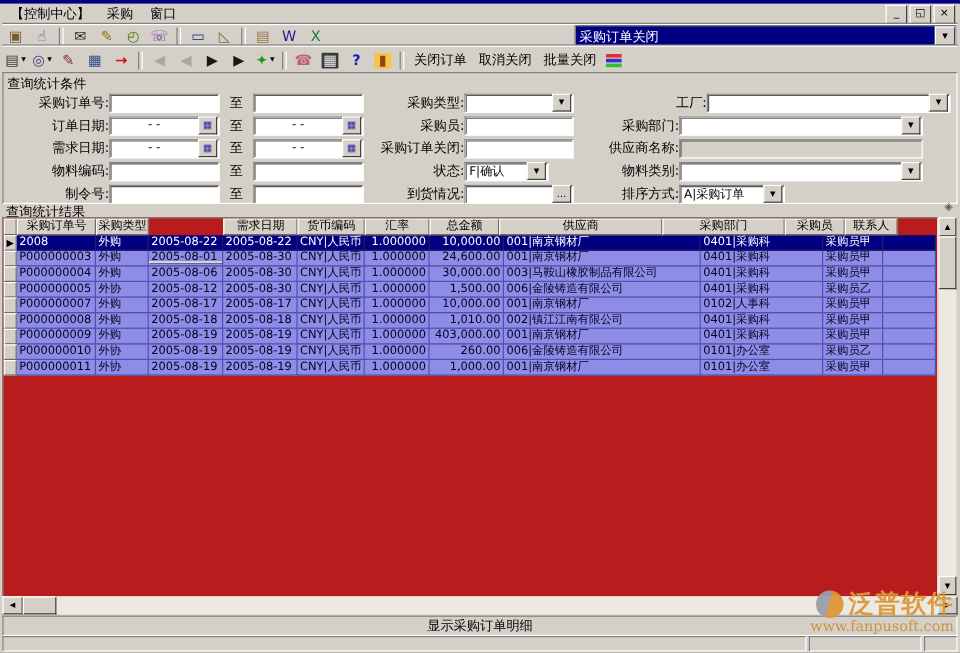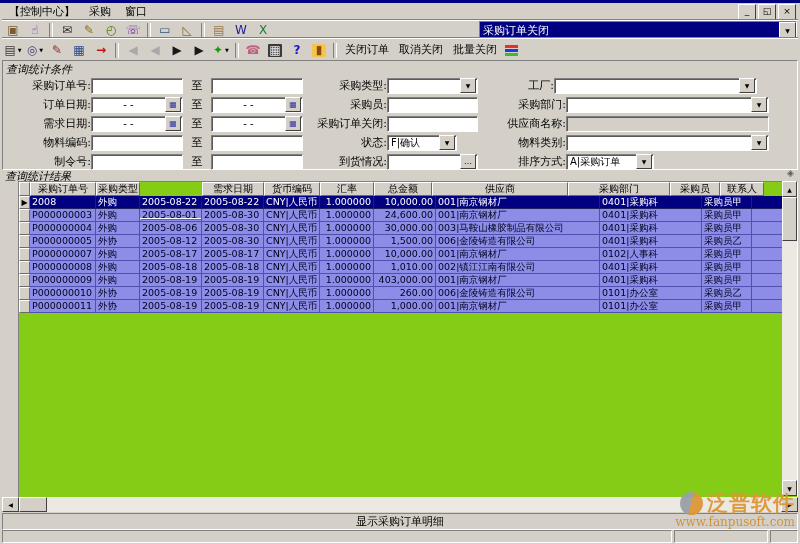--- a/index.html
+++ b/index.html
@@ -29,36 +29,36 @@
   .stripes{width:13px;height:11px;display:flex;flex-direction:column;justify-content:space-between;margin:0 3px;}
   .stripes div{height:3px;width:100%;}
   .combo{margin-left:auto;margin-right:1px;width:316px;height:16px;background:#000080;
          border:1px solid;border-color:#808080 #fff #fff #808080;display:flex;align-items:center;}
   .combo-val{flex:1;color:#fff;padding:0 3px;font-size:11px;white-space:nowrap;overflow:hidden;}
   .combo-arrow{width:15px;height:14px;background:#d4d0c8;border:1px solid;border-color:#fff #404040 #404040 #fff;
          font-size:6px;display:flex;align-items:center;justify-content:center;color:#000;}
   
   .panelframe{position:absolute;left:2px;width:794px;border:1px solid;border-color:#808080 #fff #fff #808080;}
   .query{top:60px;height:108px;}
-  .panel-title{position:absolute;top:1px;left:3px;font-size:11px;font-style:italic;}
+  .panel-title{position:absolute;top:1px;left:3px;font-size:11px;}
   .q-col{position:absolute;top:15px;}
   .q-row{display:flex;align-items:center;height:19px;}
   .q-label{display:inline-block;text-align:right;white-space:nowrap;}
   .q-to{display:inline-block;width:28px;text-align:center;}
   .fld{height:16px;background:#fff;border:1px solid;border-color:#808080 #fff #fff #808080;
        box-shadow:inset 1px 1px 0 #5a5a5a;display:flex;align-items:center;box-sizing:border-box;}
   .fld.ro{background:#d4d0c8;}
   .fld .val{flex:1;padding:0 3px;font-size:10px;white-space:nowrap;overflow:hidden;}
   .mini-btn{width:14px;height:13px;margin-right:1px;background:#d4d0c8;border:1px solid;
        border-color:#fff #404040 #404040 #fff;display:flex;align-items:center;justify-content:center;
        font-size:8px;line-height:1;flex:0 0 auto;}
   .mini-btn.arrow{font-size:6px;}
   
   .results{top:168px;height:344px;border:none;left:2px;position:absolute;width:794px;}
-  .grid{position:absolute;left:16px;top:13px;width:778px;height:315px;background:#84cc16;
+  .grid{position:absolute;left:0;top:13px;width:778px;height:315px;background:#b91c1c;
         border:1px solid;border-color:#808080 #fff #fff #808080;overflow:hidden;}
   .g-row,.g-head{display:flex;width:777px;}
   .g-head{height:14px;}
   .g-h{background:#d4d0c8;border:1px solid;border-color:#fff #6a6a6a #6a6a6a #fff;box-sizing:border-box;
        font-size:10px;text-align:center;overflow:hidden;white-space:nowrap;line-height:12px;}
   .g-row{height:13px;background:#8d8de8;}
   .g-row.sel{background:#000080;color:#fff;}
   .g-c{box-sizing:border-box;border-right:1px solid #5050b0;border-bottom:1px solid #5050b0;
        font-size:9.5px;line-height:12px;padding:0 2px;white-space:nowrap;overflow:hidden;color:#000020;}
   .g-row.sel .g-c{color:#fff;border-color:#202060;}
@@ -303,21 +303,21 @@
         <div class="q-row">
           <span class="q-label" style="width: 88px;">到货情况:</span>
           <span class="fld" style="width: 91px;">
             <span class="val"></span>
             <span class="mini-btn">…</span>
           </span>
         </div>
       </div>
     <div class="q-col" id="q-right" style="left:475px;">
         <div class="q-row">
-          <span class="q-label" style="width: 76px;">工厂:</span>
+          <span class="q-label" style="width: 111px;">工厂:</span>
           <span class="fld" style="width: 203px;">
             <span class="val"></span>
             <span class="mini-btn arrow">▼</span>
           </span>
         </div>
         <div class="q-row">
           <span class="q-label" style="width: 88px;">采购部门:</span>
           <span class="fld" style="width: 203px;">
             <span class="val"></span>
             <span class="mini-btn arrow">▼</span>

